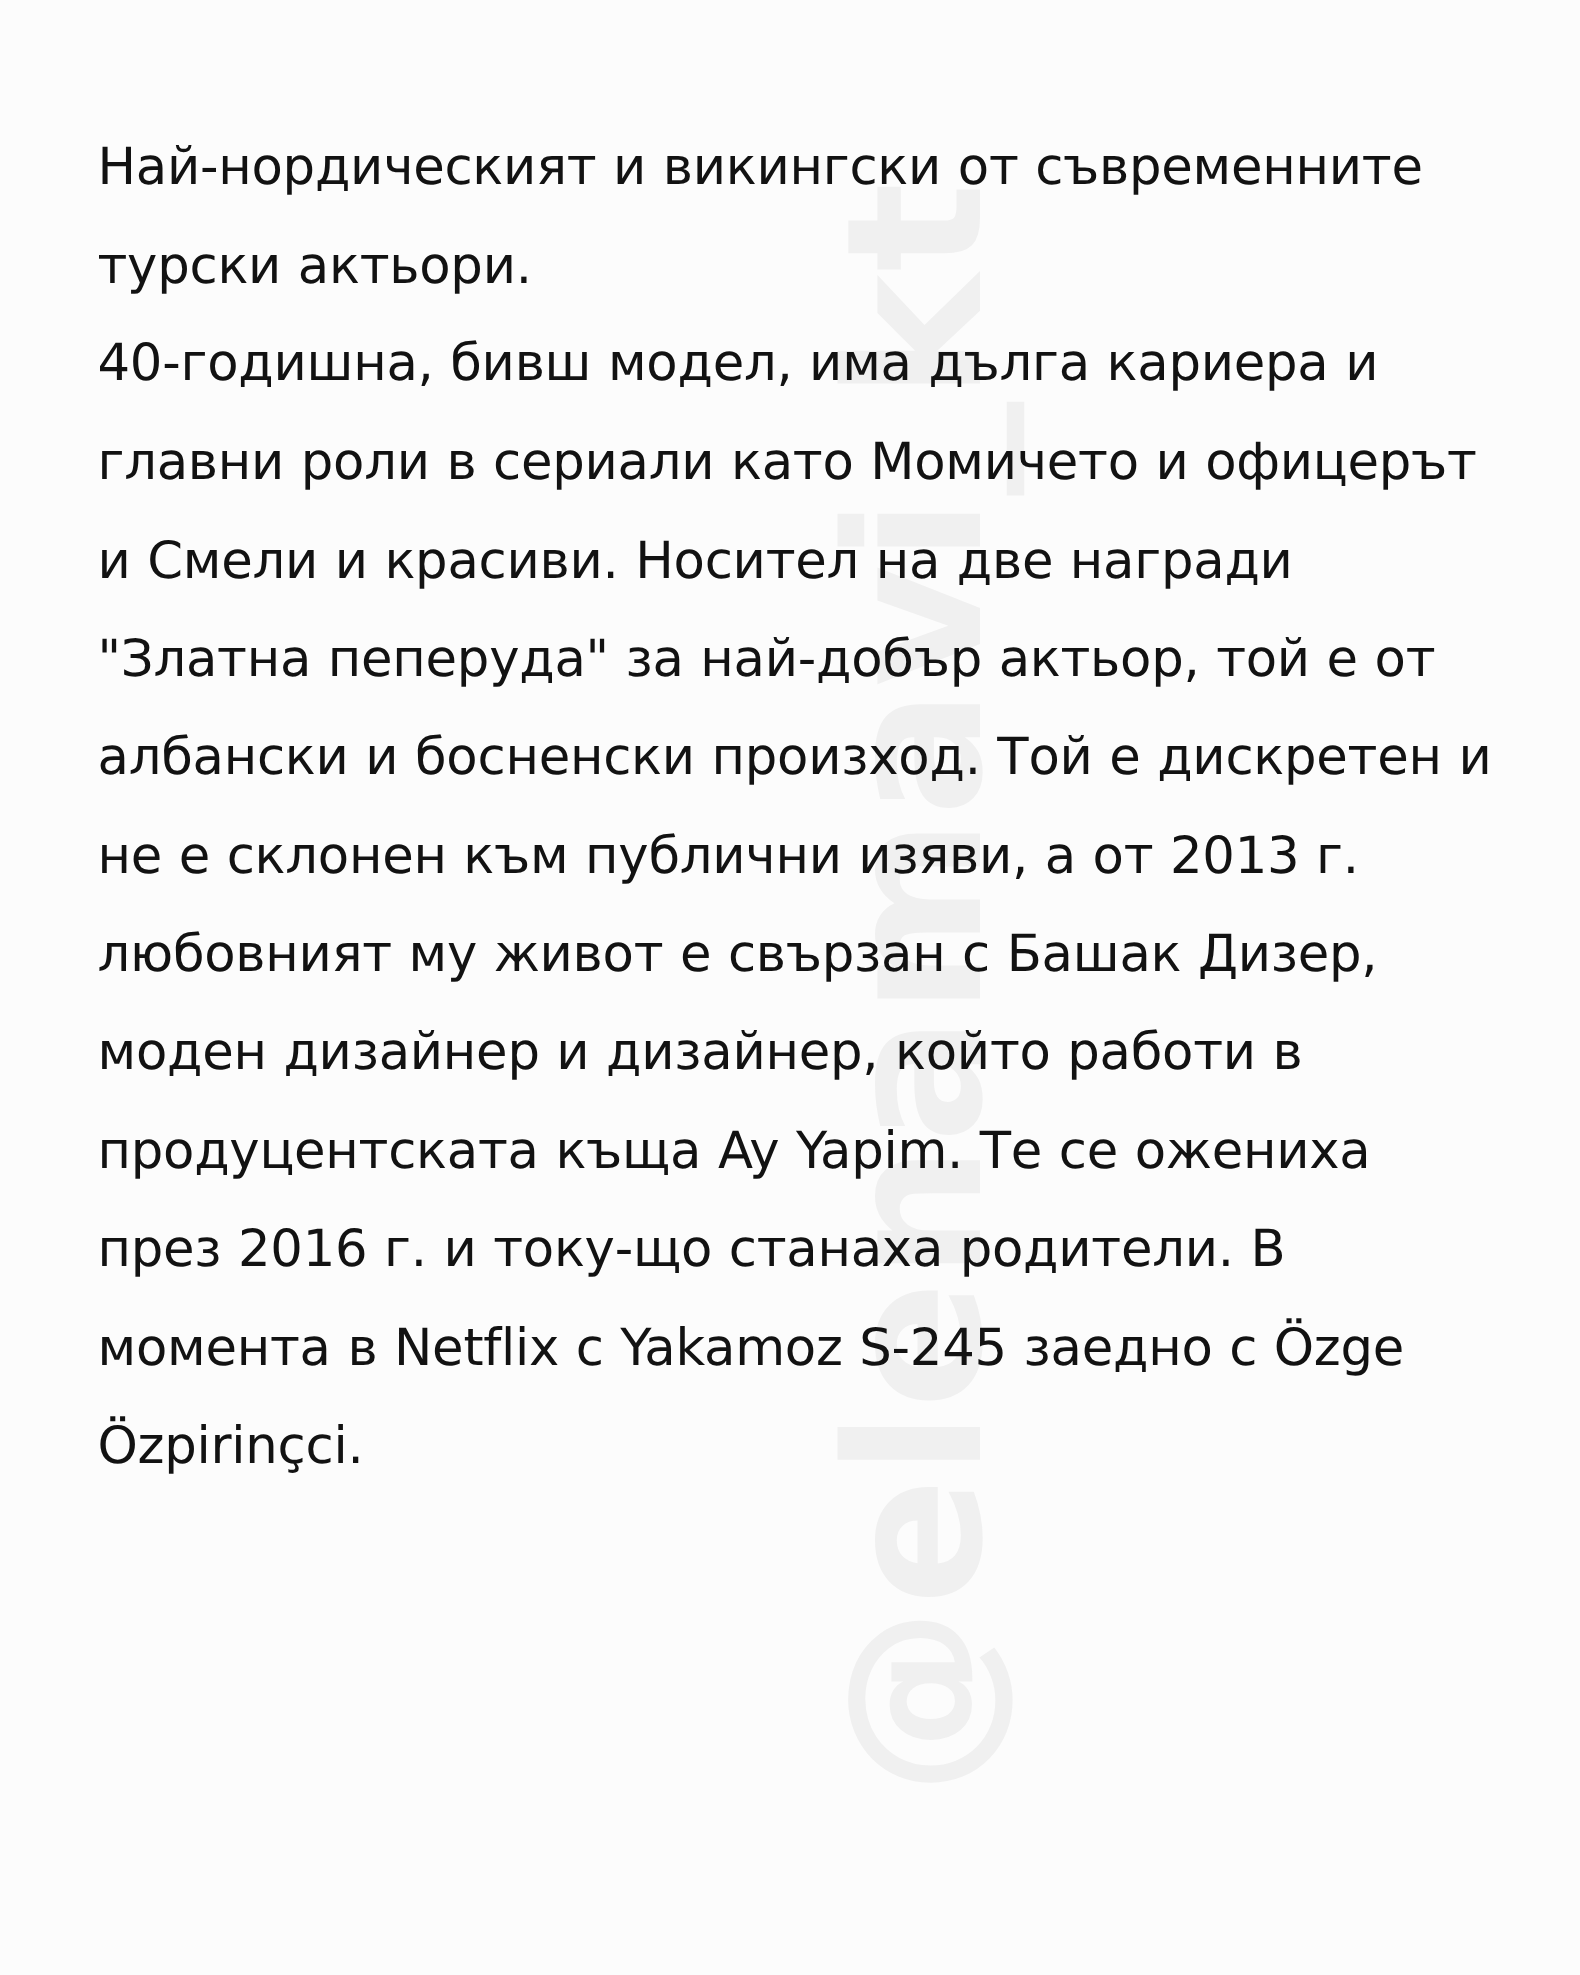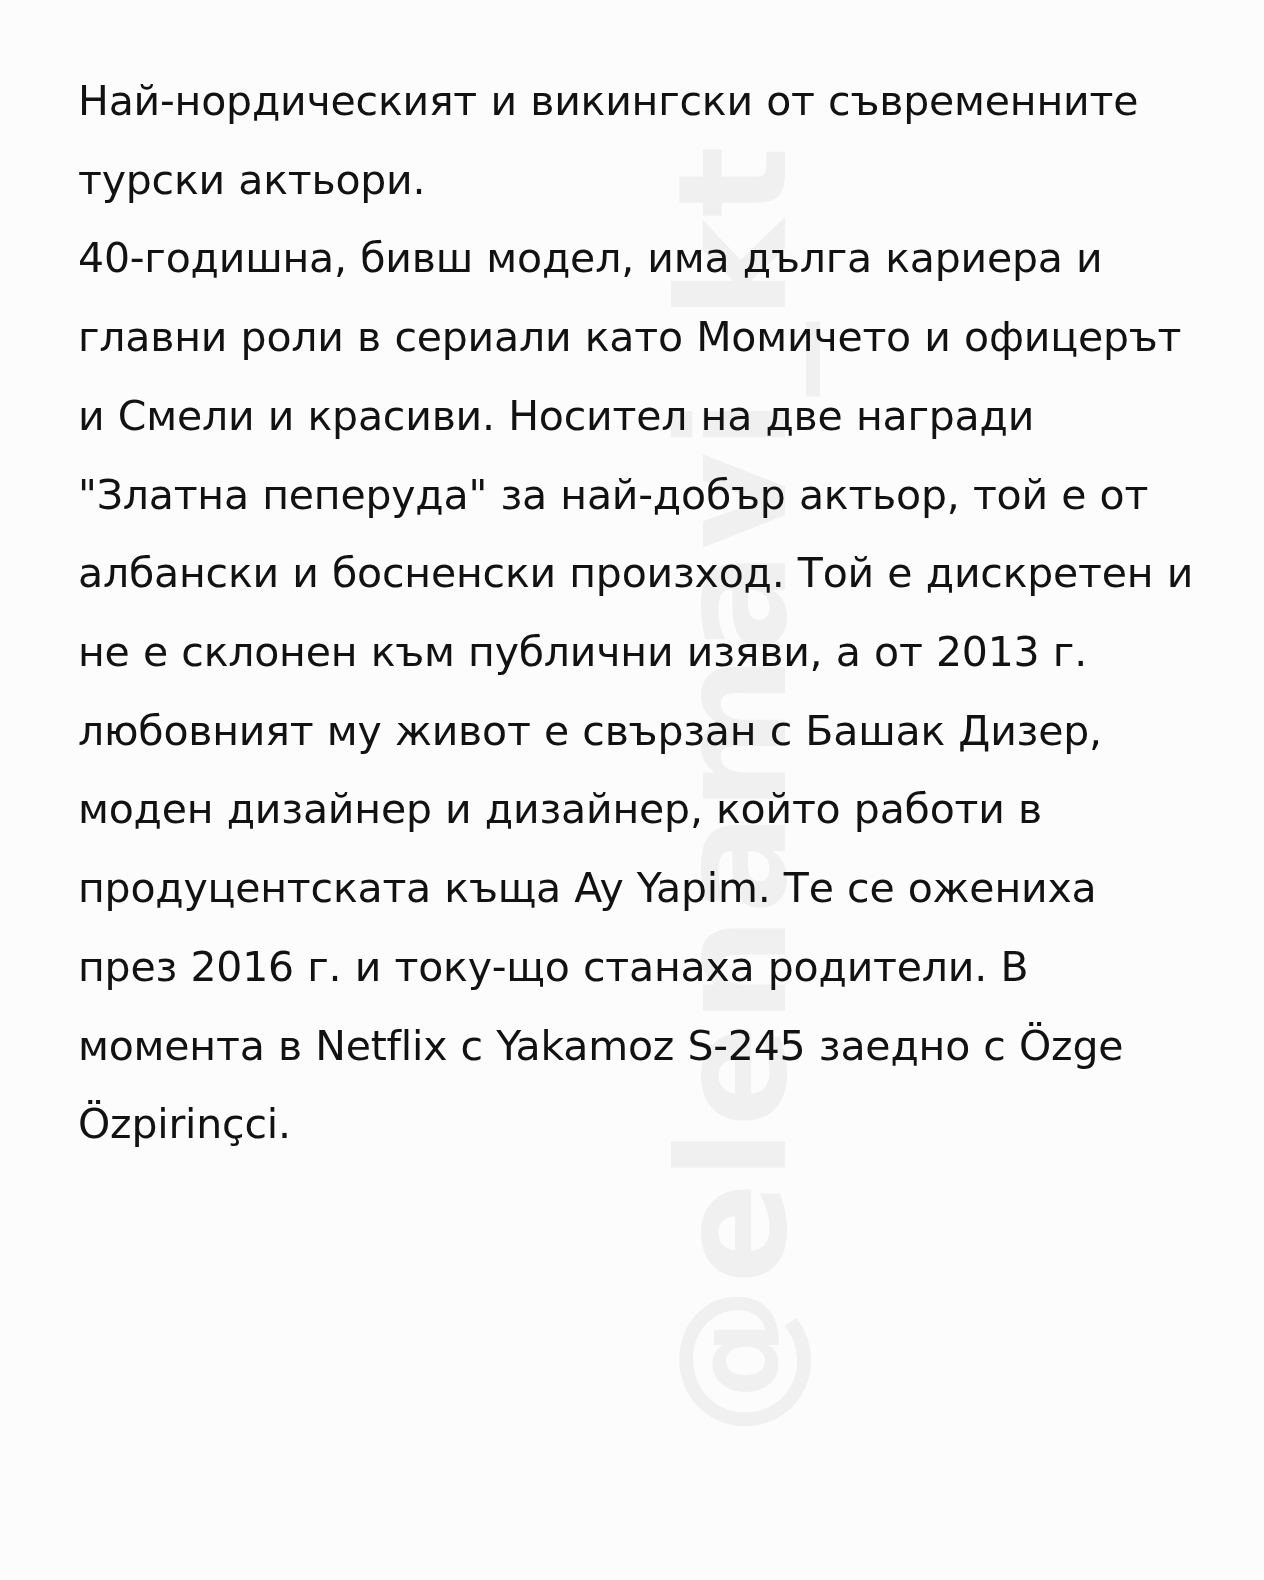--- a/index.html
+++ b/index.html
@@ -37,21 +37,21 @@
     white-space: nowrap;
     letter-spacing: 2px;
     pointer-events: none;
     user-select: none;
     z-index: 0;
   }
 
   #text-block {
     position: relative;
     z-index: 1;
-    padding: 62px 70px 0 78px;
+    padding: 94px 70px 0 78px;
     box-sizing: border-box;
   }
 
   .para {
     margin: 0;
     color: #121212;
     font-size: 41px;
     line-height: 1.92;
     font-weight: 400;
     letter-spacing: -0.2px;

